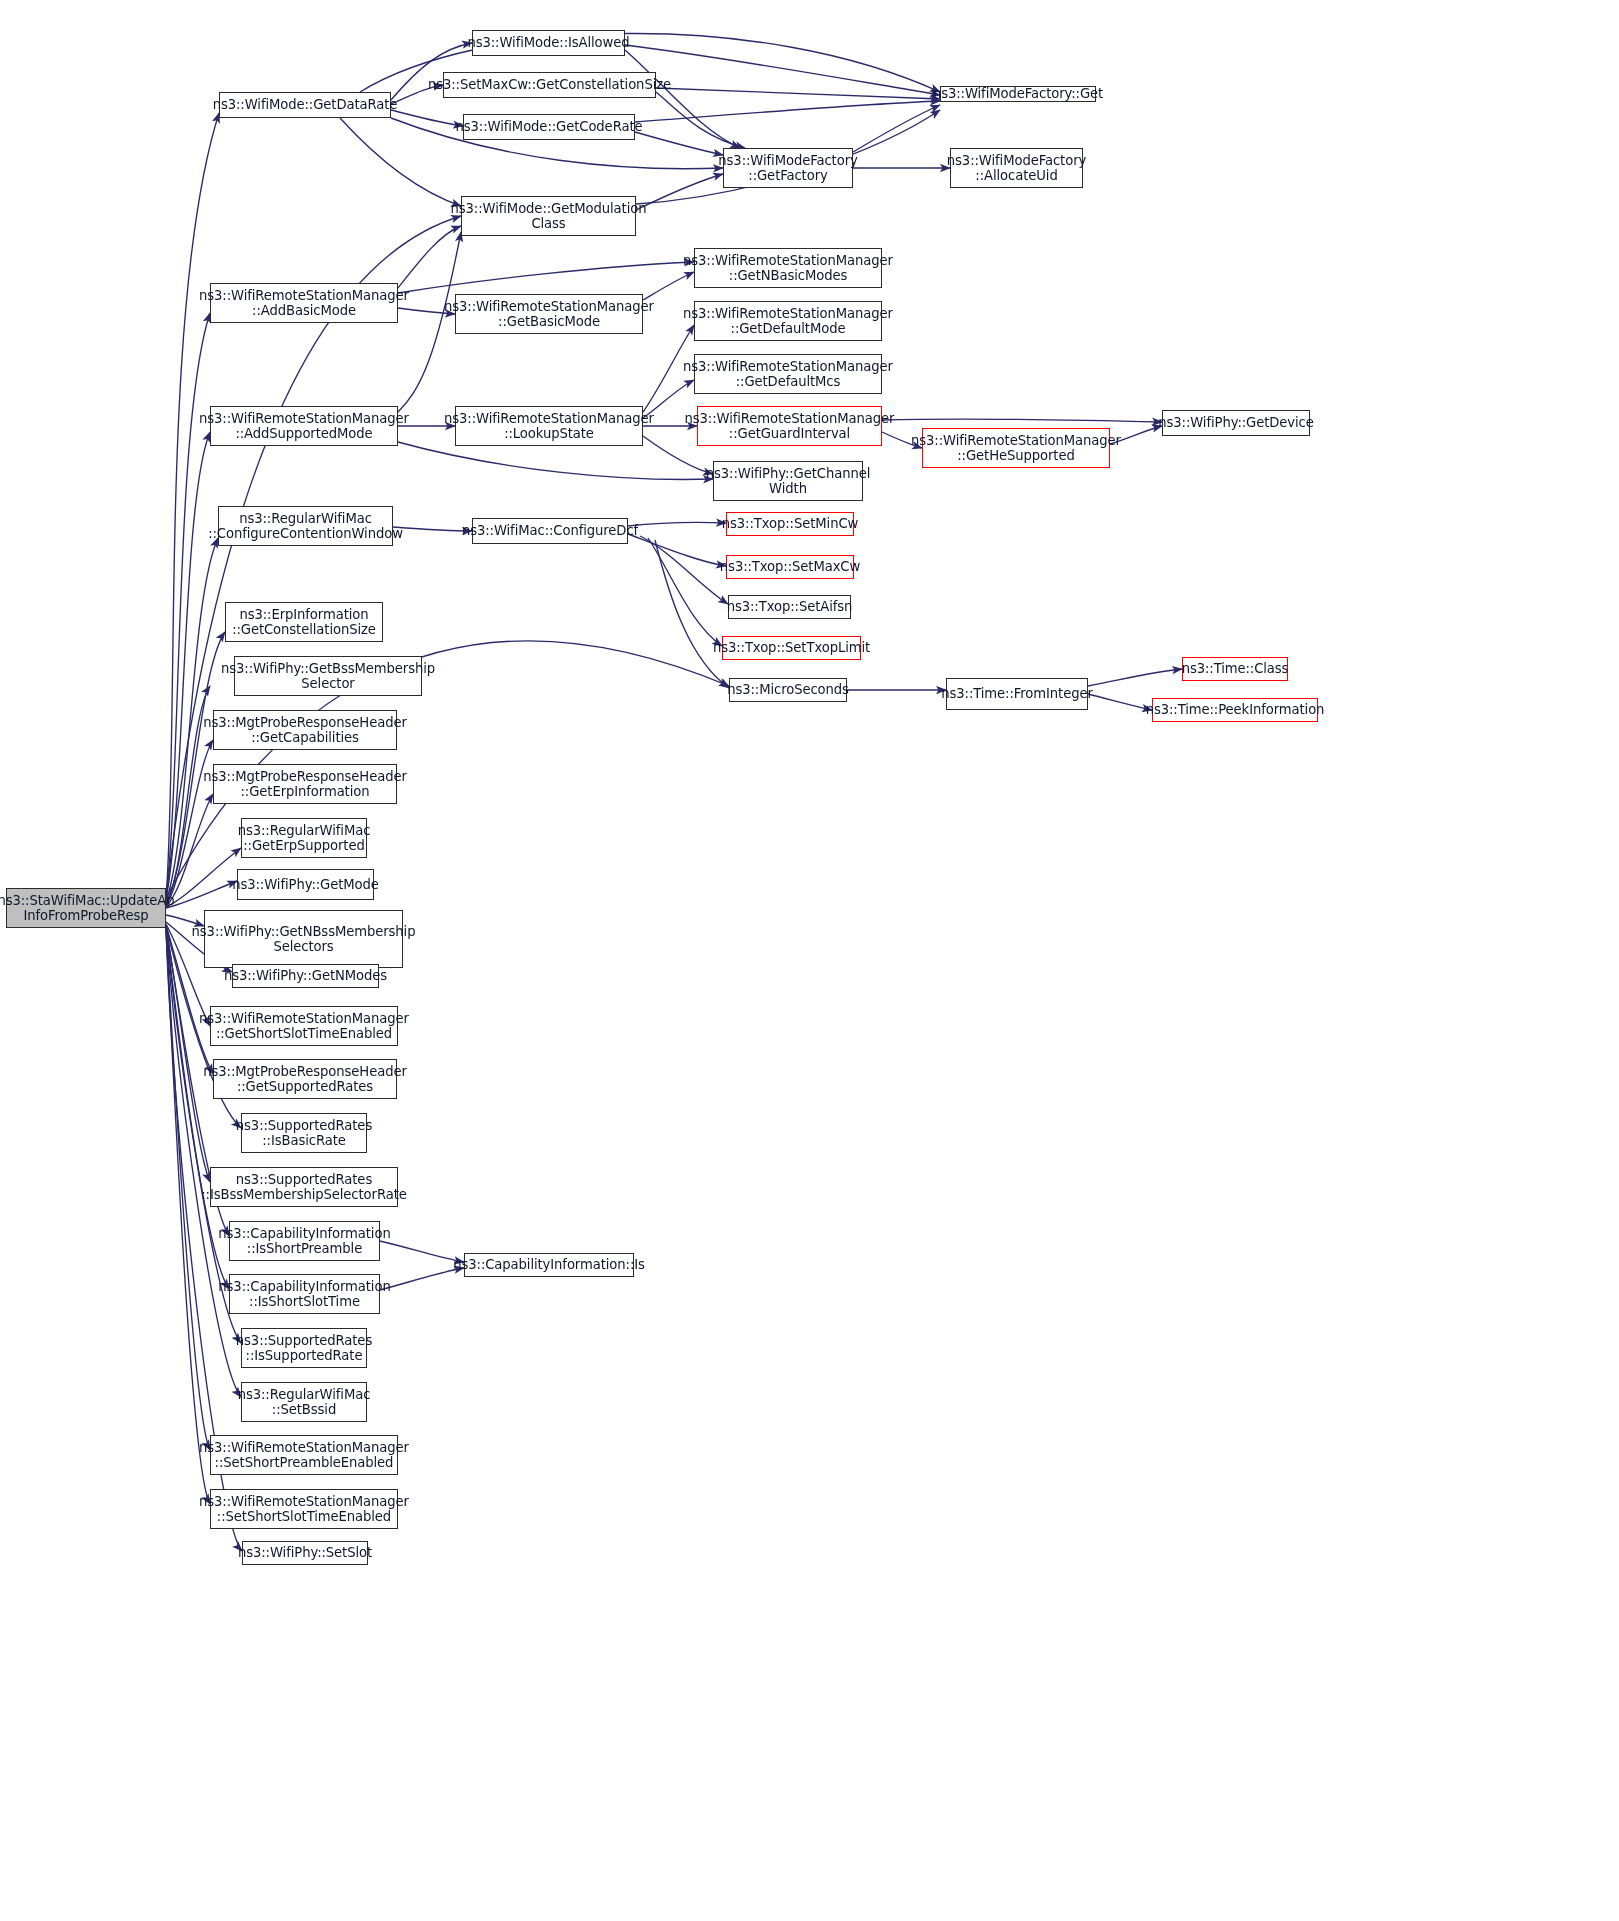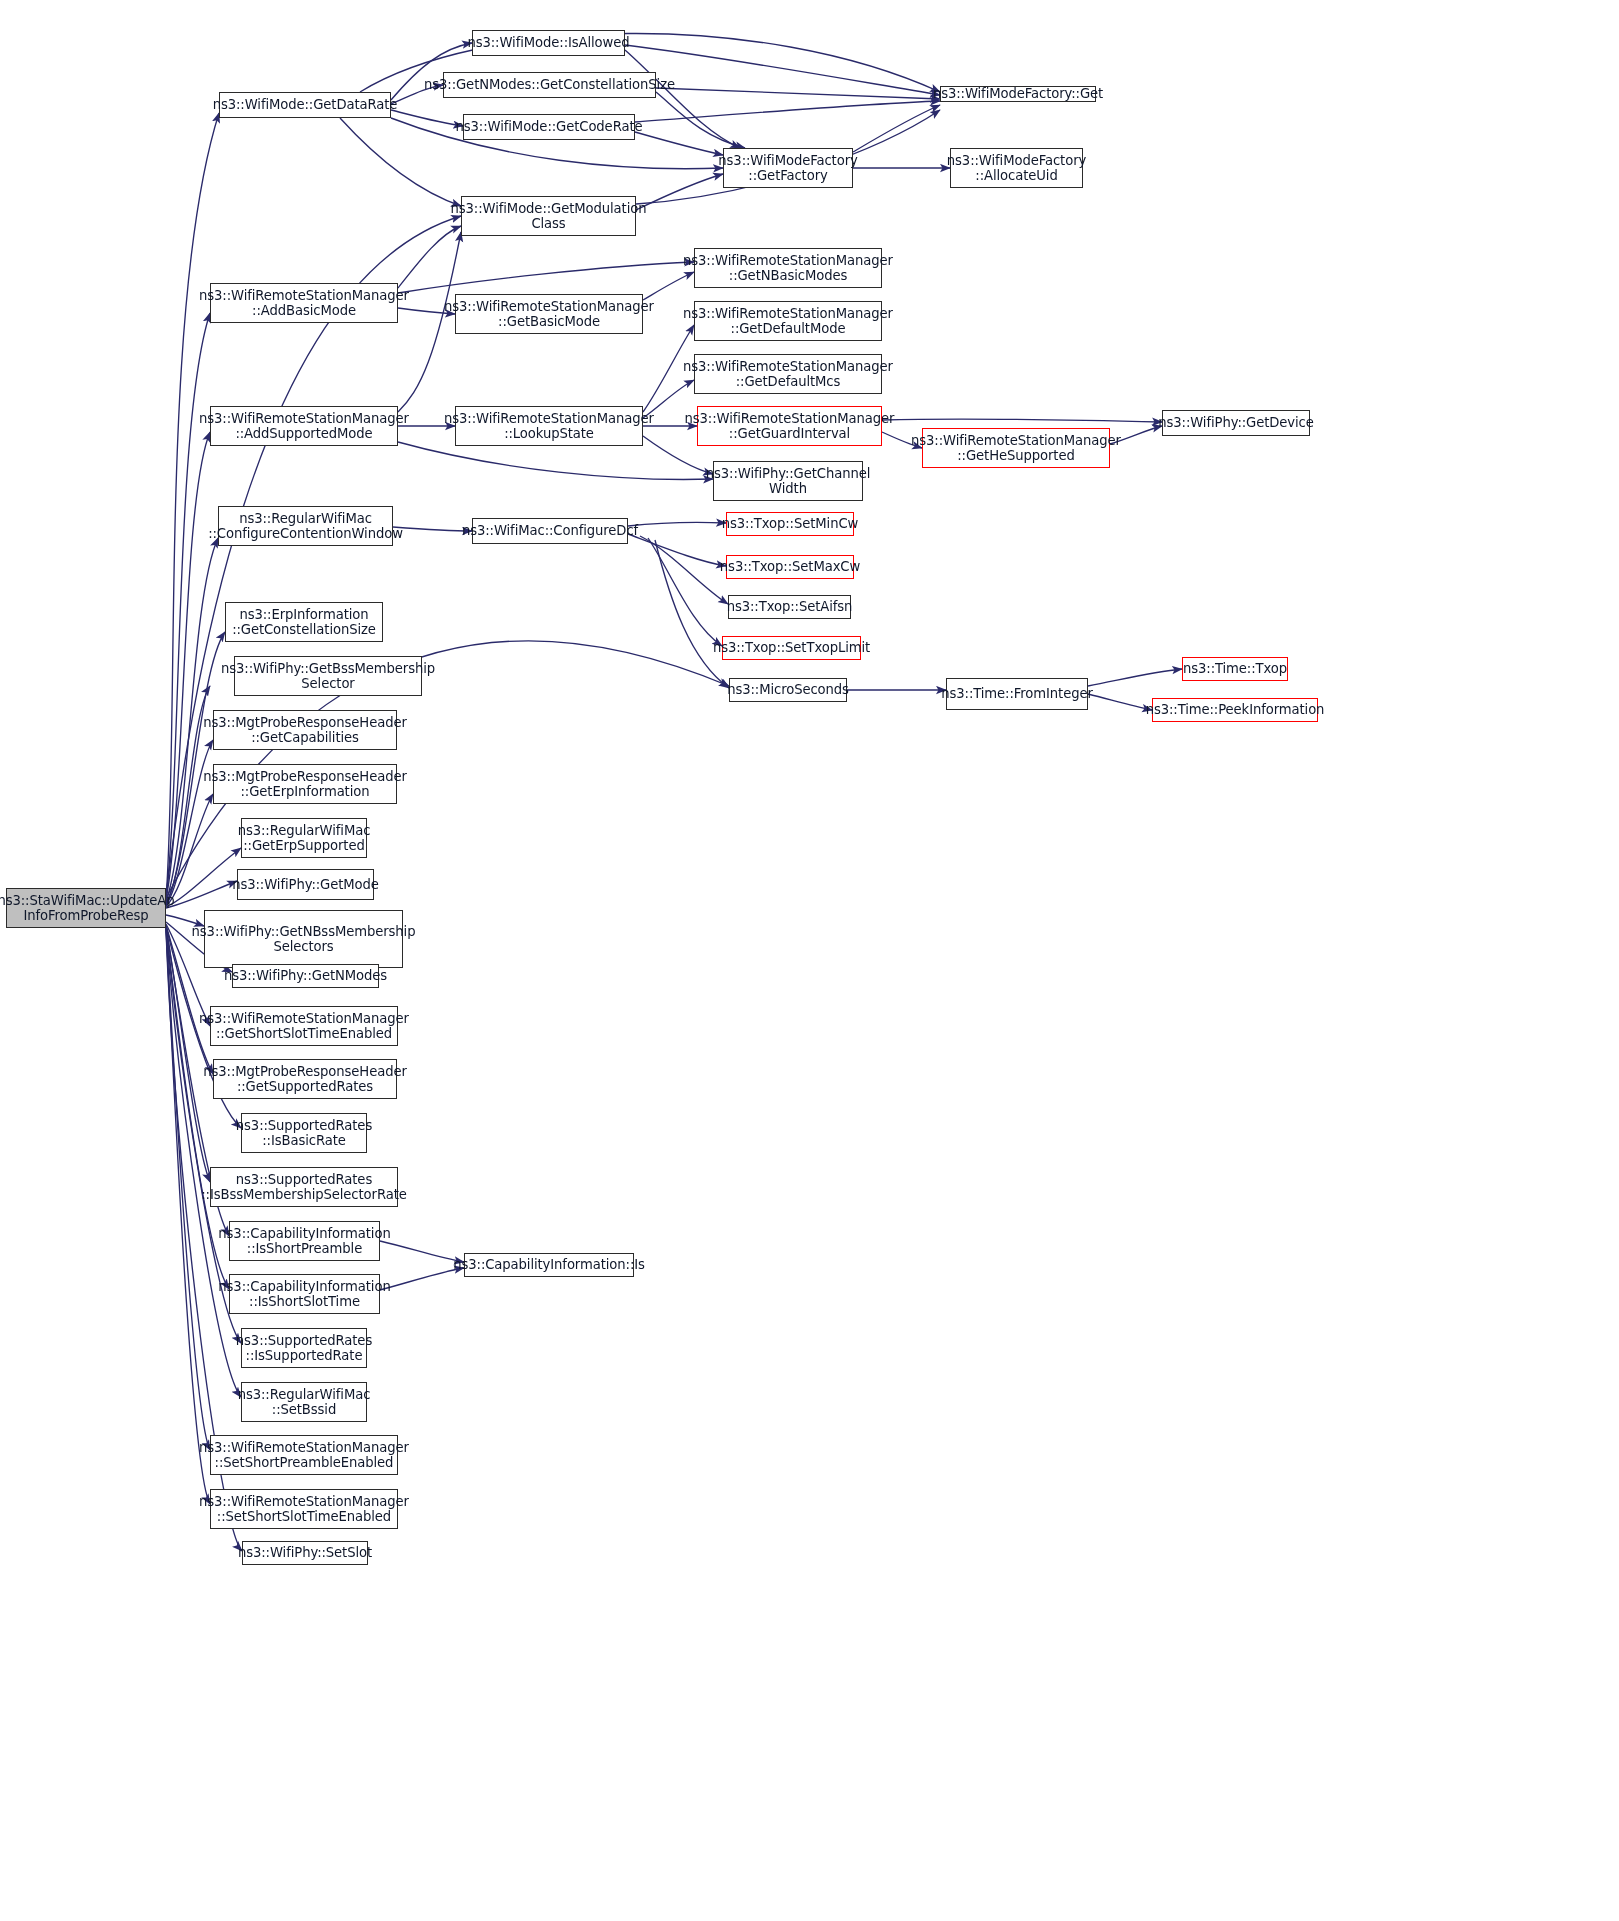--- a/index.html
+++ b/index.html
@@ -124,21 +124,21 @@
         <path d="M 1088,686 C 1120,680 1152,672 1182,669" marker-end="url(#arrow)"></path>
         <path d="M 1088,694 C 1112,700 1132,706 1152,710" marker-end="url(#arrow)"></path>
         <path d="M 380,1241 C 410,1248 440,1258 464,1262" marker-end="url(#arrow)"></path>
         <path d="M 380,1290 C 410,1282 440,1272 464,1268" marker-end="url(#arrow)"></path>
       </g>
   </svg>
   <div id="node-layer">
       <div class="node root" style="left: 6px; top: 888px; width: 160px; height: 40px;">ns3::StaWifiMac::UpdateAp
 InfoFromProbeResp</div>
       <div class="node" style="left: 472px; top: 30px; width: 153px; height: 26px;">ns3::WifiMode::IsAllowed</div>
-      <div class="node" style="left: 443px; top: 72px; width: 213px; height: 26px;">ns3::GetNModes::GetConstellationSize</div>
+      <div class="node" style="left: 443px; top: 72px; width: 213px; height: 26px;">ns3::SetMaxCw::GetConstellationSize</div>
       <div class="node" style="left: 219px; top: 92px; width: 172px; height: 26px;">ns3::WifiMode::GetDataRate</div>
       <div class="node" style="left: 463px; top: 114px; width: 172px; height: 26px;">ns3::WifiMode::GetCodeRate</div>
       <div class="node" style="left: 940px; top: 86px; width: 156px; height: 16px;">ns3::WifiModeFactory::Get</div>
       <div class="node" style="left: 723px; top: 148px; width: 130px; height: 40px;">ns3::WifiModeFactory
 ::GetFactory</div>
       <div class="node" style="left: 950px; top: 148px; width: 133px; height: 40px;">ns3::WifiModeFactory
 ::AllocateUid</div>
       <div class="node" style="left: 461px; top: 196px; width: 175px; height: 40px;">ns3::WifiMode::GetModulation
 Class</div>
       <div class="node" style="left: 694px; top: 248px; width: 188px; height: 40px;">ns3::WifiRemoteStationManager
@@ -164,21 +164,21 @@
 Width</div>
       <div class="node" style="left: 218px; top: 506px; width: 175px; height: 40px;">ns3::RegularWifiMac
 ::ConfigureContentionWindow</div>
       <div class="node" style="left: 472px; top: 518px; width: 156px; height: 26px;">ns3::WifiMac::ConfigureDcf</div>
       <div class="node red" style="left: 726px; top: 512px; width: 128px; height: 24px;">ns3::Txop::SetMinCw</div>
       <div class="node red" style="left: 726px; top: 555px; width: 128px; height: 24px;">ns3::Txop::SetMaxCw</div>
       <div class="node" style="left: 728px; top: 595px; width: 123px; height: 24px;">ns3::Txop::SetAifsn</div>
       <div class="node red" style="left: 722px; top: 636px; width: 139px; height: 24px;">ns3::Txop::SetTxopLimit</div>
       <div class="node" style="left: 729px; top: 678px; width: 118px; height: 24px;">ns3::MicroSeconds</div>
       <div class="node" style="left: 946px; top: 678px; width: 142px; height: 32px;">ns3::Time::FromInteger</div>
-      <div class="node red" style="left: 1182px; top: 657px; width: 106px; height: 24px;">ns3::Time::Txop</div>
+      <div class="node red" style="left: 1182px; top: 657px; width: 106px; height: 24px;">ns3::Time::Class</div>
       <div class="node red" style="left: 1152px; top: 698px; width: 166px; height: 24px;">ns3::Time::PeekInformation</div>
       <div class="node" style="left: 225px; top: 602px; width: 158px; height: 40px;">ns3::ErpInformation
 ::GetConstellationSize</div>
       <div class="node" style="left: 210px; top: 656px; width: 188px; height: 40px; margin-left: 24px;">ns3::WifiPhy::GetBssMembership
 Selector</div>
       <div class="node" style="left: 213px; top: 710px; width: 184px; height: 40px;">ns3::MgtProbeResponseHeader
 ::GetCapabilities</div>
       <div class="node" style="left: 213px; top: 764px; width: 184px; height: 40px;">ns3::MgtProbeResponseHeader
 ::GetErpInformation</div>
       <div class="node" style="left: 241px; top: 818px; width: 126px; height: 40px;">ns3::RegularWifiMac

